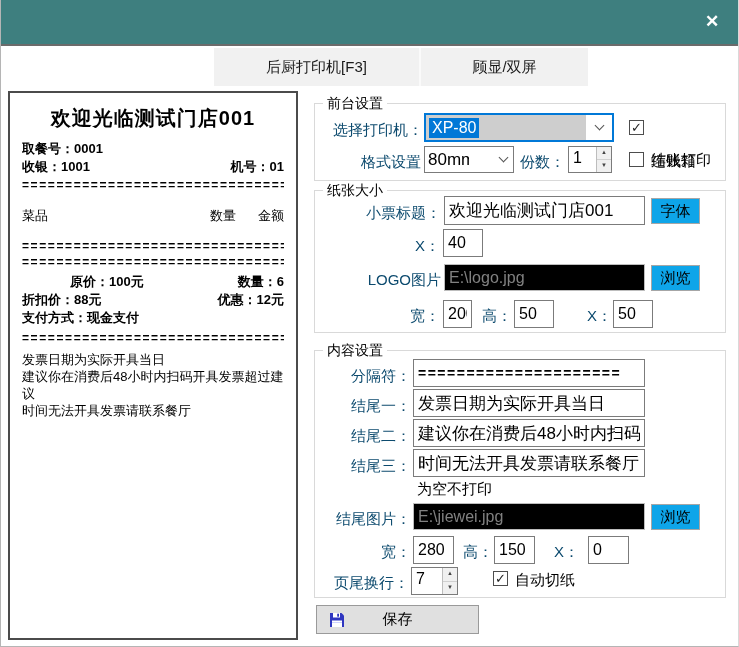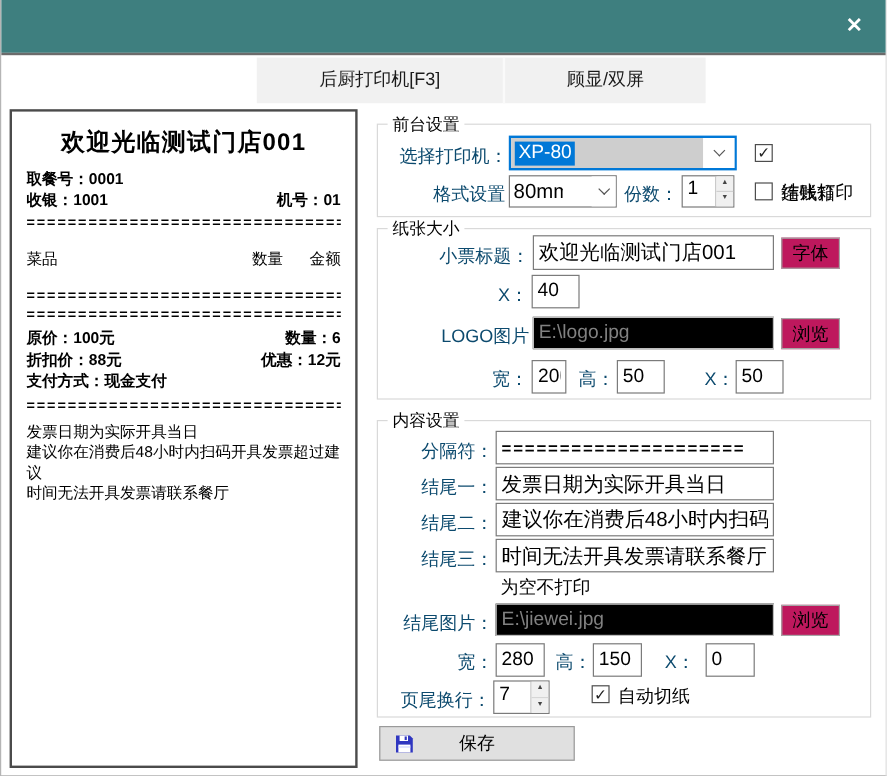--- a/index.html
+++ b/index.html
@@ -33,21 +33,21 @@
 
   .lbl { position:absolute; font-size:15px; color:#0c4a6e; text-align:right; white-space:nowrap; }
   .note { position:absolute; font-size:15px; color:#000; white-space:nowrap; }
 
   input.tb { position:absolute; border:1px solid #7b7b7b; background:#fff; color:#000;
              font-family:"Liberation Sans", sans-serif; font-size:16px; padding:0 4px; outline:none; }
   input.tb.big { font-size:17px; }
   input.tb.dis { background:#000000; color:#818181; border-color:#bdbdbd; }
   input.tb.seps { font-size:14px; letter-spacing:1.5px; font-weight:600; }
 
-  .btn { position:absolute; background:#be185d; border:1px solid #a6a6a6; color:#000;
+  .btn { position:absolute; background:#0ea5e9; border:1px solid #a6a6a6; color:#000;
          font-family:"Liberation Sans", sans-serif; font-size:15px; cursor:pointer; }
 
   
   .combo { position:absolute; display:flex; cursor:pointer; background:#fff; }
   .combo-focus { border:2px solid #0078d7; }
   .combo-plain { border:1px solid #7b7b7b; }
   .combo-edit { flex:1; overflow:hidden; display:flex; align-items:center; padding-left:3px; }
   .combo-focus .combo-edit { background:#cecece; }
   .combo-focus .sel { background:#0078d7; color:#fff; font-size:16px; padding:1px 3px; }
   .combo-plain .combo-edit { font-size:17px; color:#000; white-space:nowrap; }
@@ -97,21 +97,21 @@
     <div class="sep">=================================</div>
     <div class="r-cols">
       <span>菜品</span>
       <span class="right">
         <span>数量</span>
         <span>金额</span>
       </span>
     </div>
     <div class="sep">=================================</div>
     <div class="sep">=================================</div>
-    <div class="r-line r-flex" style="margin-top:4px;">
+    <div class="r-line r-flex" style="margin-top:4px;margin-left:48px;">
       <span>原价：100元</span>
       <span>数量：6</span>
     </div>
     <div class="r-line r-flex">
       <span>折扣价：88元</span>
       <span>优惠：12元</span>
     </div>
     <div class="r-line">支付方式：现金支付</div>
     <div class="sep" style="margin-top:5px;">=================================</div>
     <div class="r-foot">发票日期为实际开具当日</div>

